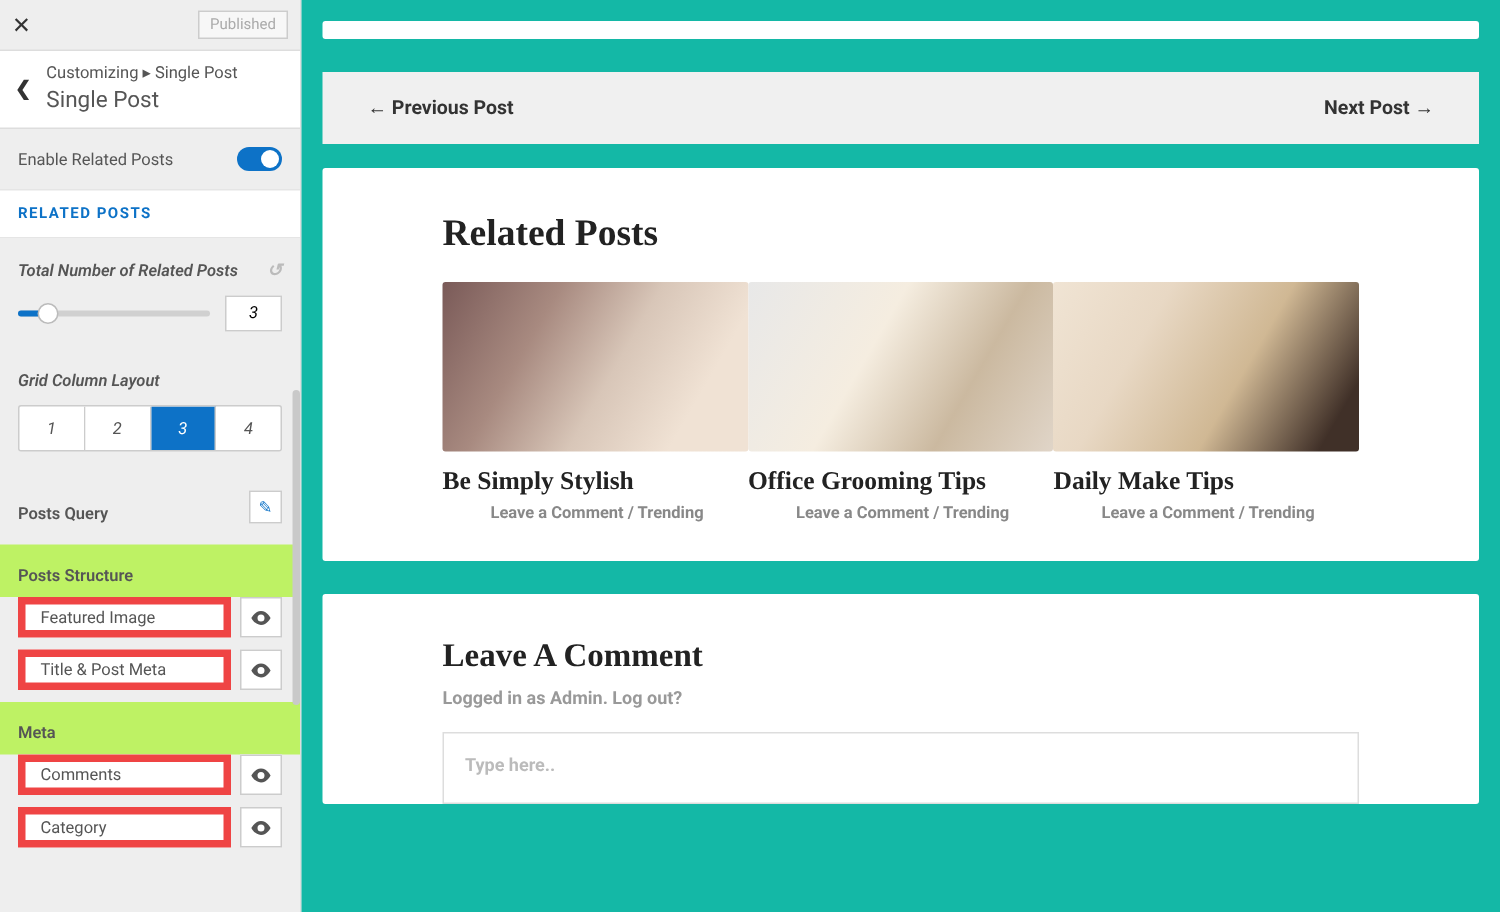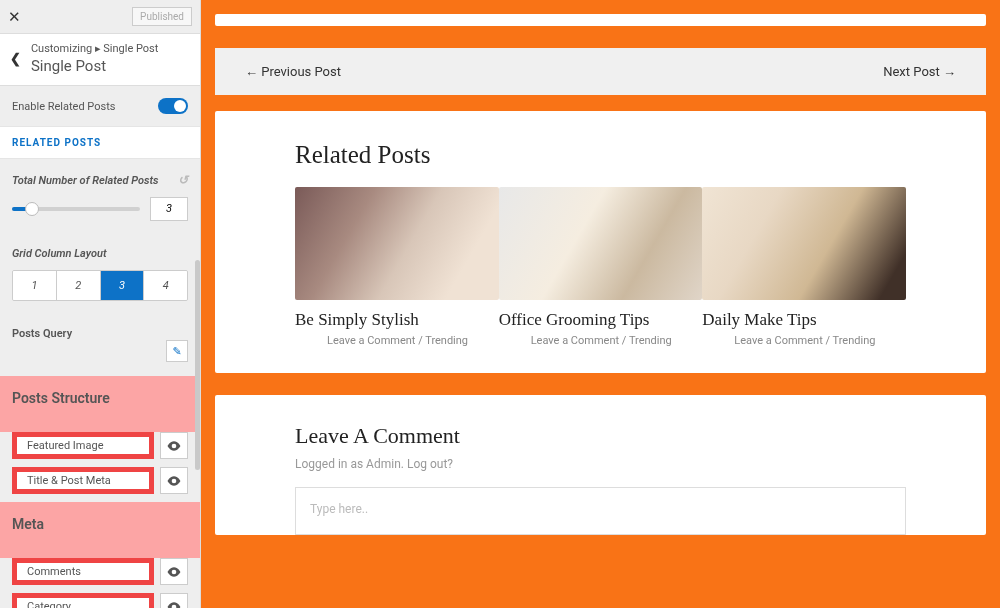--- a/index.html
+++ b/index.html
@@ -32,38 +32,38 @@
 .slider { flex: 1; position: relative; height: 4px; background: #d0d0d0; border-radius: 2px; }
 .slider-fill { position: absolute; left: 0; top: 0; height: 4px; background: #0d72c7; border-radius: 2px; width: 16%; }
 .slider-thumb { position: absolute; left: 16%; top: 50%; transform: translate(-50%, -50%); width: 14px; height: 14px; background: #fff; border: 1px solid #bbb; border-radius: 50%; }
 .slider-value { width: 38px; height: 24px; border: 1px solid #ccc; background: #fff; font-size: 11px; text-align: center; line-height: 22px; }
 
 .seg-row { display: flex; border: 1px solid #ccc; border-radius: 2px; overflow: hidden; }
 .seg { flex: 1; text-align: center; font-size: 11px; padding: 8px 0; background: #fff; color: #555; border-right: 1px solid #ccc; cursor: pointer; }
 .seg:last-child { border-right: none; }
 .seg.active { background: #0d72c7; color: #fff; }
 
-.posts-query-row { display: flex; align-items: flex-start; padding: 14px 12px; background: #eeeeee; flex-direction: column; }
+.posts-query-row { display: flex; align-items: flex-end; padding: 14px 12px; background: #eeeeee; }
 .posts-query-row .lbl { font-size: 11px; font-weight: 600; color: #555; }
 .posts-query-row .edit-btn { margin-left: auto; width: 22px; height: 22px; border: 1px solid #ccc; background: #fff; display: flex; align-items: center; justify-content: center; cursor: pointer; color: #0d72c7; font-size: 11px; }
 
-.structure-label { font-size: 14px; font-weight: 600; color: #555; padding: 14px 12px 26px; background: #fca5a5; }
+.structure-label { font-size: 11px; font-weight: 600; color: #555; padding: 14px 12px 8px; background: #bef264; }
 .structure-item { display: flex; margin: 0 12px 8px; gap: 6px; }
 .structure-item .chip { flex: 1; border: 5px solid #ef4444; background: #fff; font-size: 11px; color: #555; padding: 2px 10px; }
 .structure-item .eye { width: 28px; border: 1px solid #ccc; background: #fff; display: flex; align-items: center; justify-content: center; cursor: pointer; }
 
 .scrollbar { position: absolute; right: 0; top: 260px; width: 5px; height: 210px; background: #c9c9c9; border-radius: 3px; }
 
 
 .arrow { position: absolute; left: 206px; top: 98px; width: 60px; height: 18px; }
 .arrow-line { position: absolute; left: 12px; top: 7px; width: 48px; height: 5px; background: #ff0000; }
 .arrow-head { position: absolute; left: 0; top: 0; width: 0; height: 0; border-top: 9px solid transparent; border-bottom: 9px solid transparent; border-right: 14px solid #ff0000; }
 
 
-.preview { position: absolute; left: 201px; top: 0; right: 0; bottom: 0; background: #f97316; padding: 14px 14px 0; overflow: hidden; }
+.preview { position: absolute; left: 201px; top: 0; right: 0; bottom: 0; background: #14b8a6; padding: 14px 14px 0; overflow: hidden; font-weight: bold; }
 .card { background: #fff; border-radius: 2px; padding: 0; margin-bottom: 22px; }
 .card.thin { height: 12px; }
 
 .navrow { display: flex; justify-content: space-between; padding: 16px 30px; font-size: 13px; color: #333; background: #f0f0f0; margin-bottom: 16px;}
 .navrow a { color: #333; text-decoration: none; }
 
 .related-card { background: #fff; padding: 30px 80px 26px; }
 .related-title { font-family: Georgia, serif; font-size: 25px; color: #222; margin-bottom: 18px; }
 .posts-grid { display: flex; }
 .post-item { flex: 1; }

